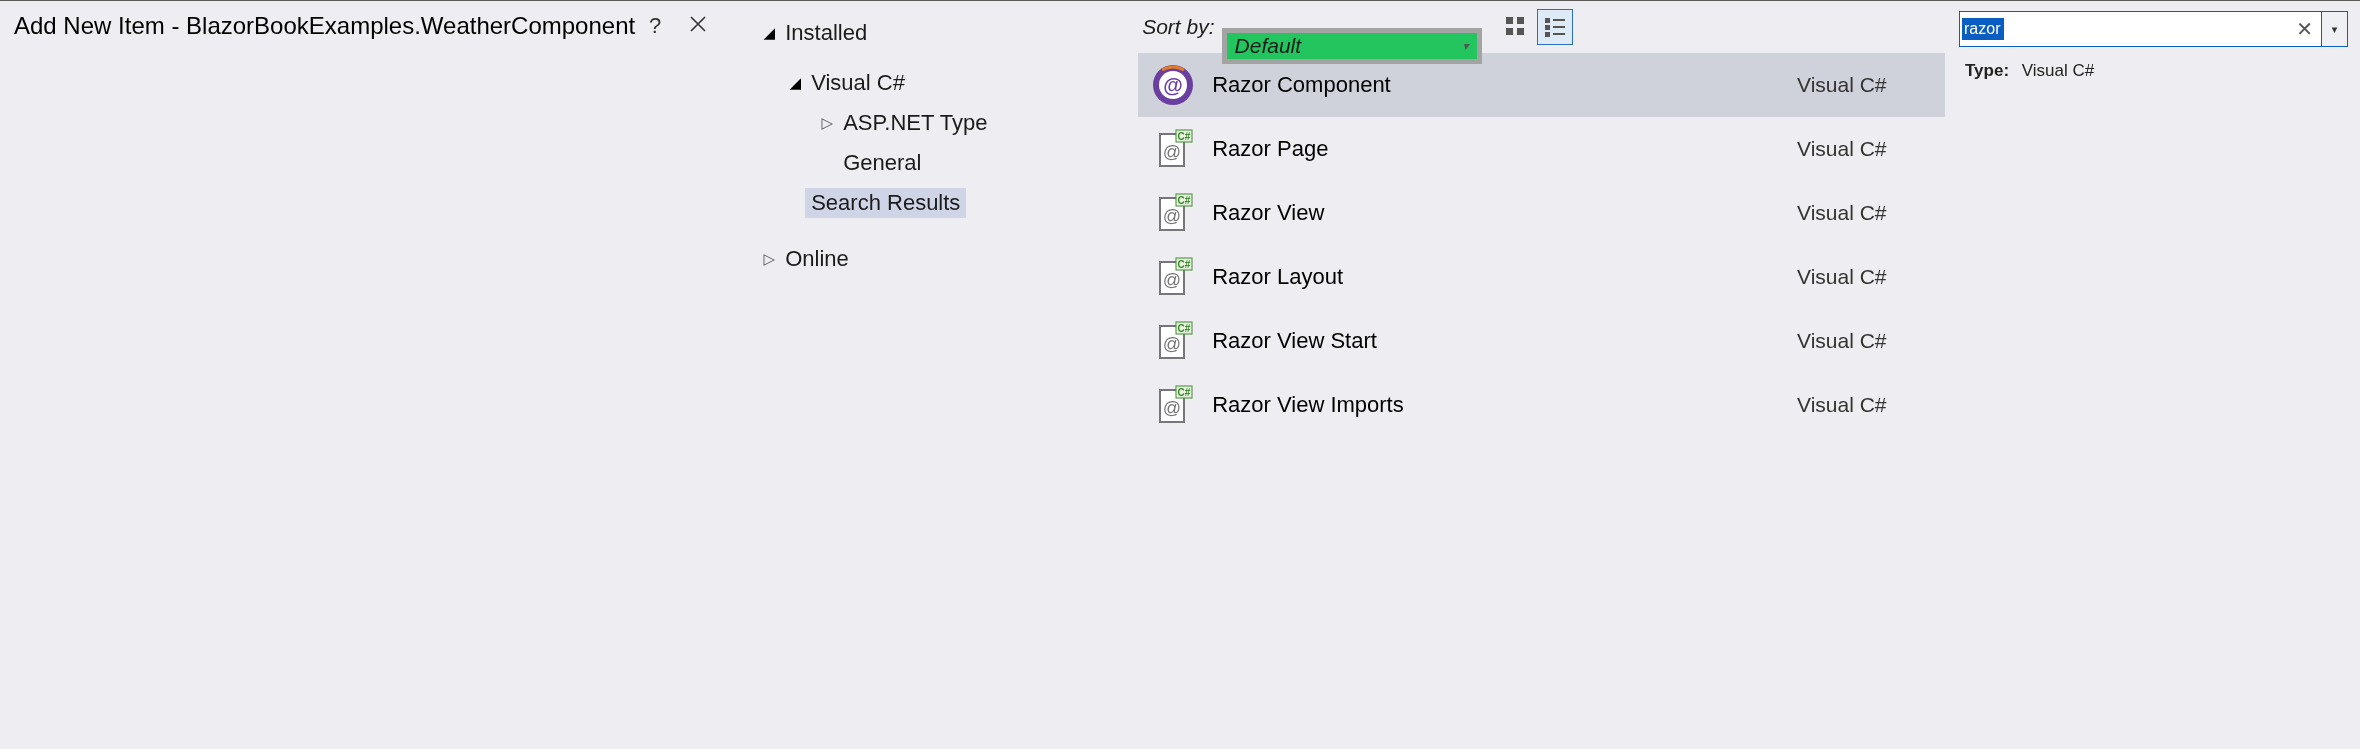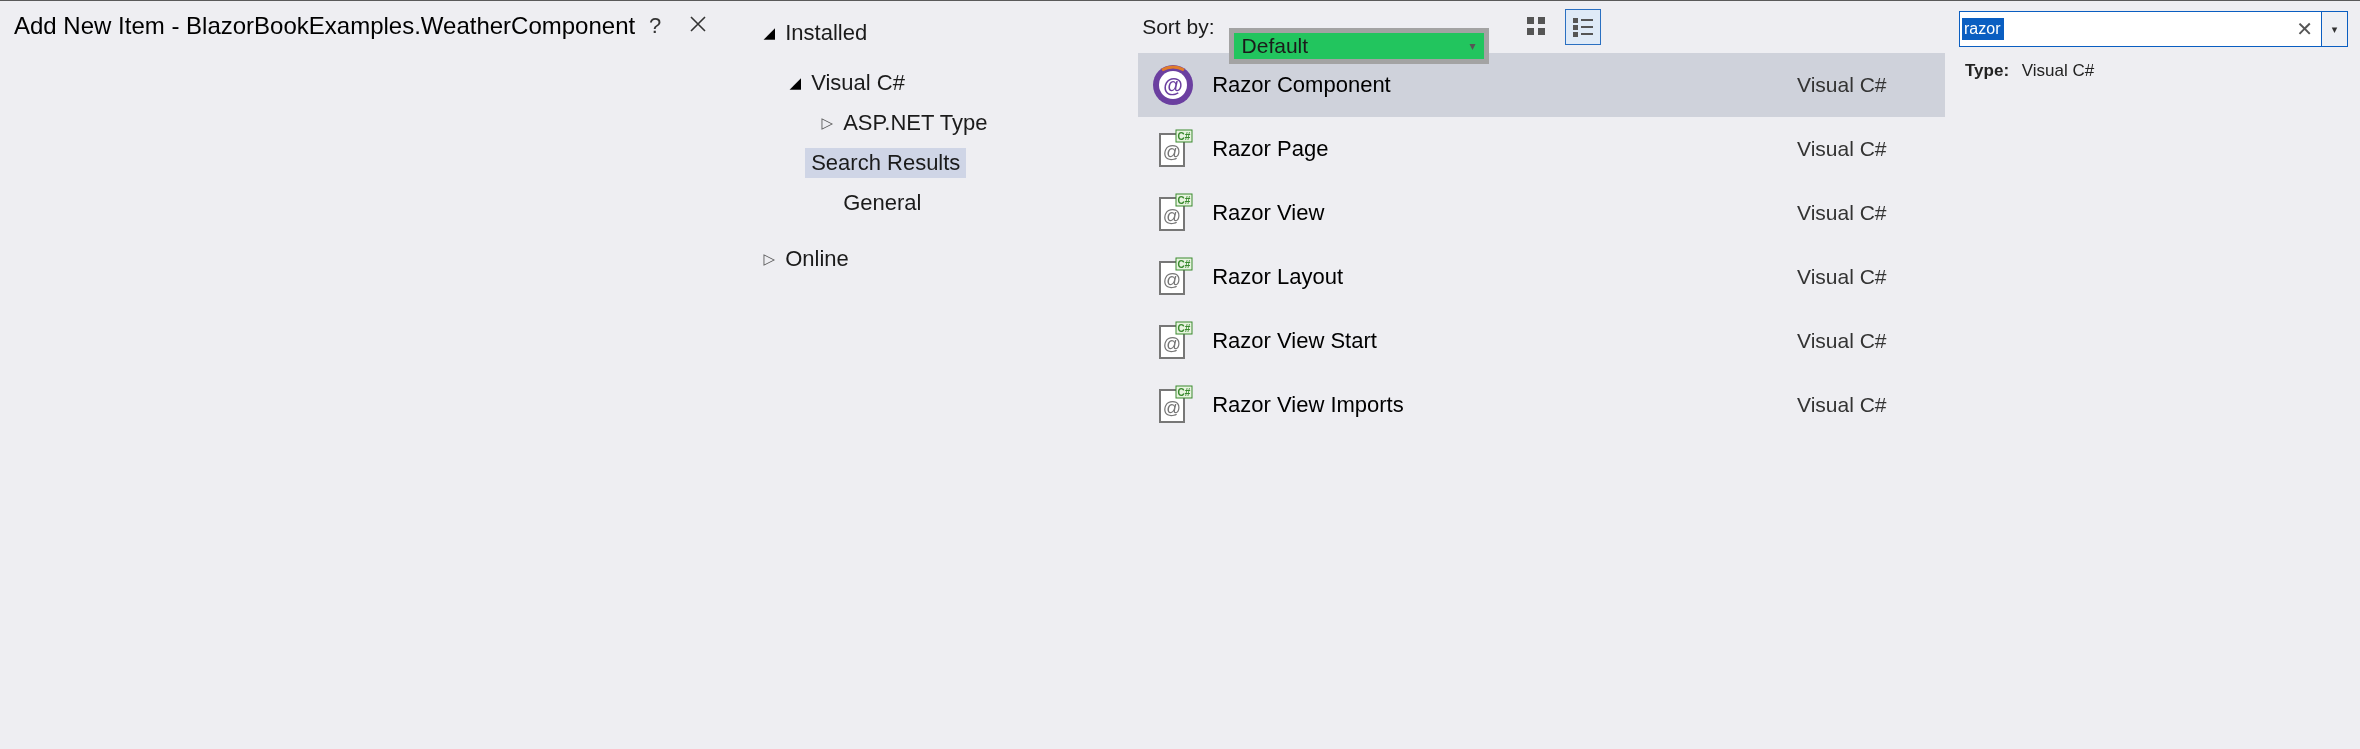--- a/index.html
+++ b/index.html
@@ -34,23 +34,24 @@
   .tree-item.level3 { padding-left: 78px; }
   .tree-arrow { width: 20px; display: inline-flex; justify-content: center; font-size: 15px; color: #555; }
   .tree-arrow.filled { color: #000; }
   .tree-label { padding: 2px 6px; }
   .tree-label.sel { background: #cfd5e6; }
   .center { flex: 1; display: flex; flex-direction: column; }
   .toolbar {
     height: 52px;
     display: flex;
     align-items: center;
-    gap: 10px;
+    gap: 3px;
     padding: 4px 6px 4px 4px;
     font-size: 21px;
+    font-style: italic;
   }
   .toolbar .sortlbl { margin-right: 4px; }
   .combo {
     width: 260px; height: 36px;
     background: #22c55e; border: 5px solid #a3a3a3;
     display: flex; align-items: center; padding: 0 8px;
     position: relative; cursor: pointer; margin-top: 38px;
   }
   .combo .caret { position: absolute; right: 8px; top: 50%; transform: translateY(-50%); font-size: 12px; color: #555; }
   .viewbtn {
@@ -118,27 +119,27 @@
       </div>
       <div style="height:10px"></div>
       <div class="tree-item level2">
         <span class="tree-arrow filled">◢</span>
         <span class="tree-label">Visual C#</span>
       </div>
       <div class="tree-item level3">
         <span class="tree-arrow">▷</span>
         <span class="tree-label">ASP.NET Type</span>
       </div>
+      <div class="tree-item level3">
+        <span class="tree-arrow"></span>
+        <span class="tree-label">General</span>
+      </div>
       <div class="tree-item level2">
         <span class="tree-arrow"></span>
         <span class="tree-label sel">Search Results</span>
-      </div>
-      <div class="tree-item level3">
-        <span class="tree-arrow"></span>
-        <span class="tree-label">General</span>
       </div>
       <div style="height:16px"></div>
       <div class="tree-item level1">
         <span class="tree-arrow">▷</span>
         <span class="tree-label">Online</span>
       </div>
     </div>
 
     <div class="center">
       <div class="toolbar">

